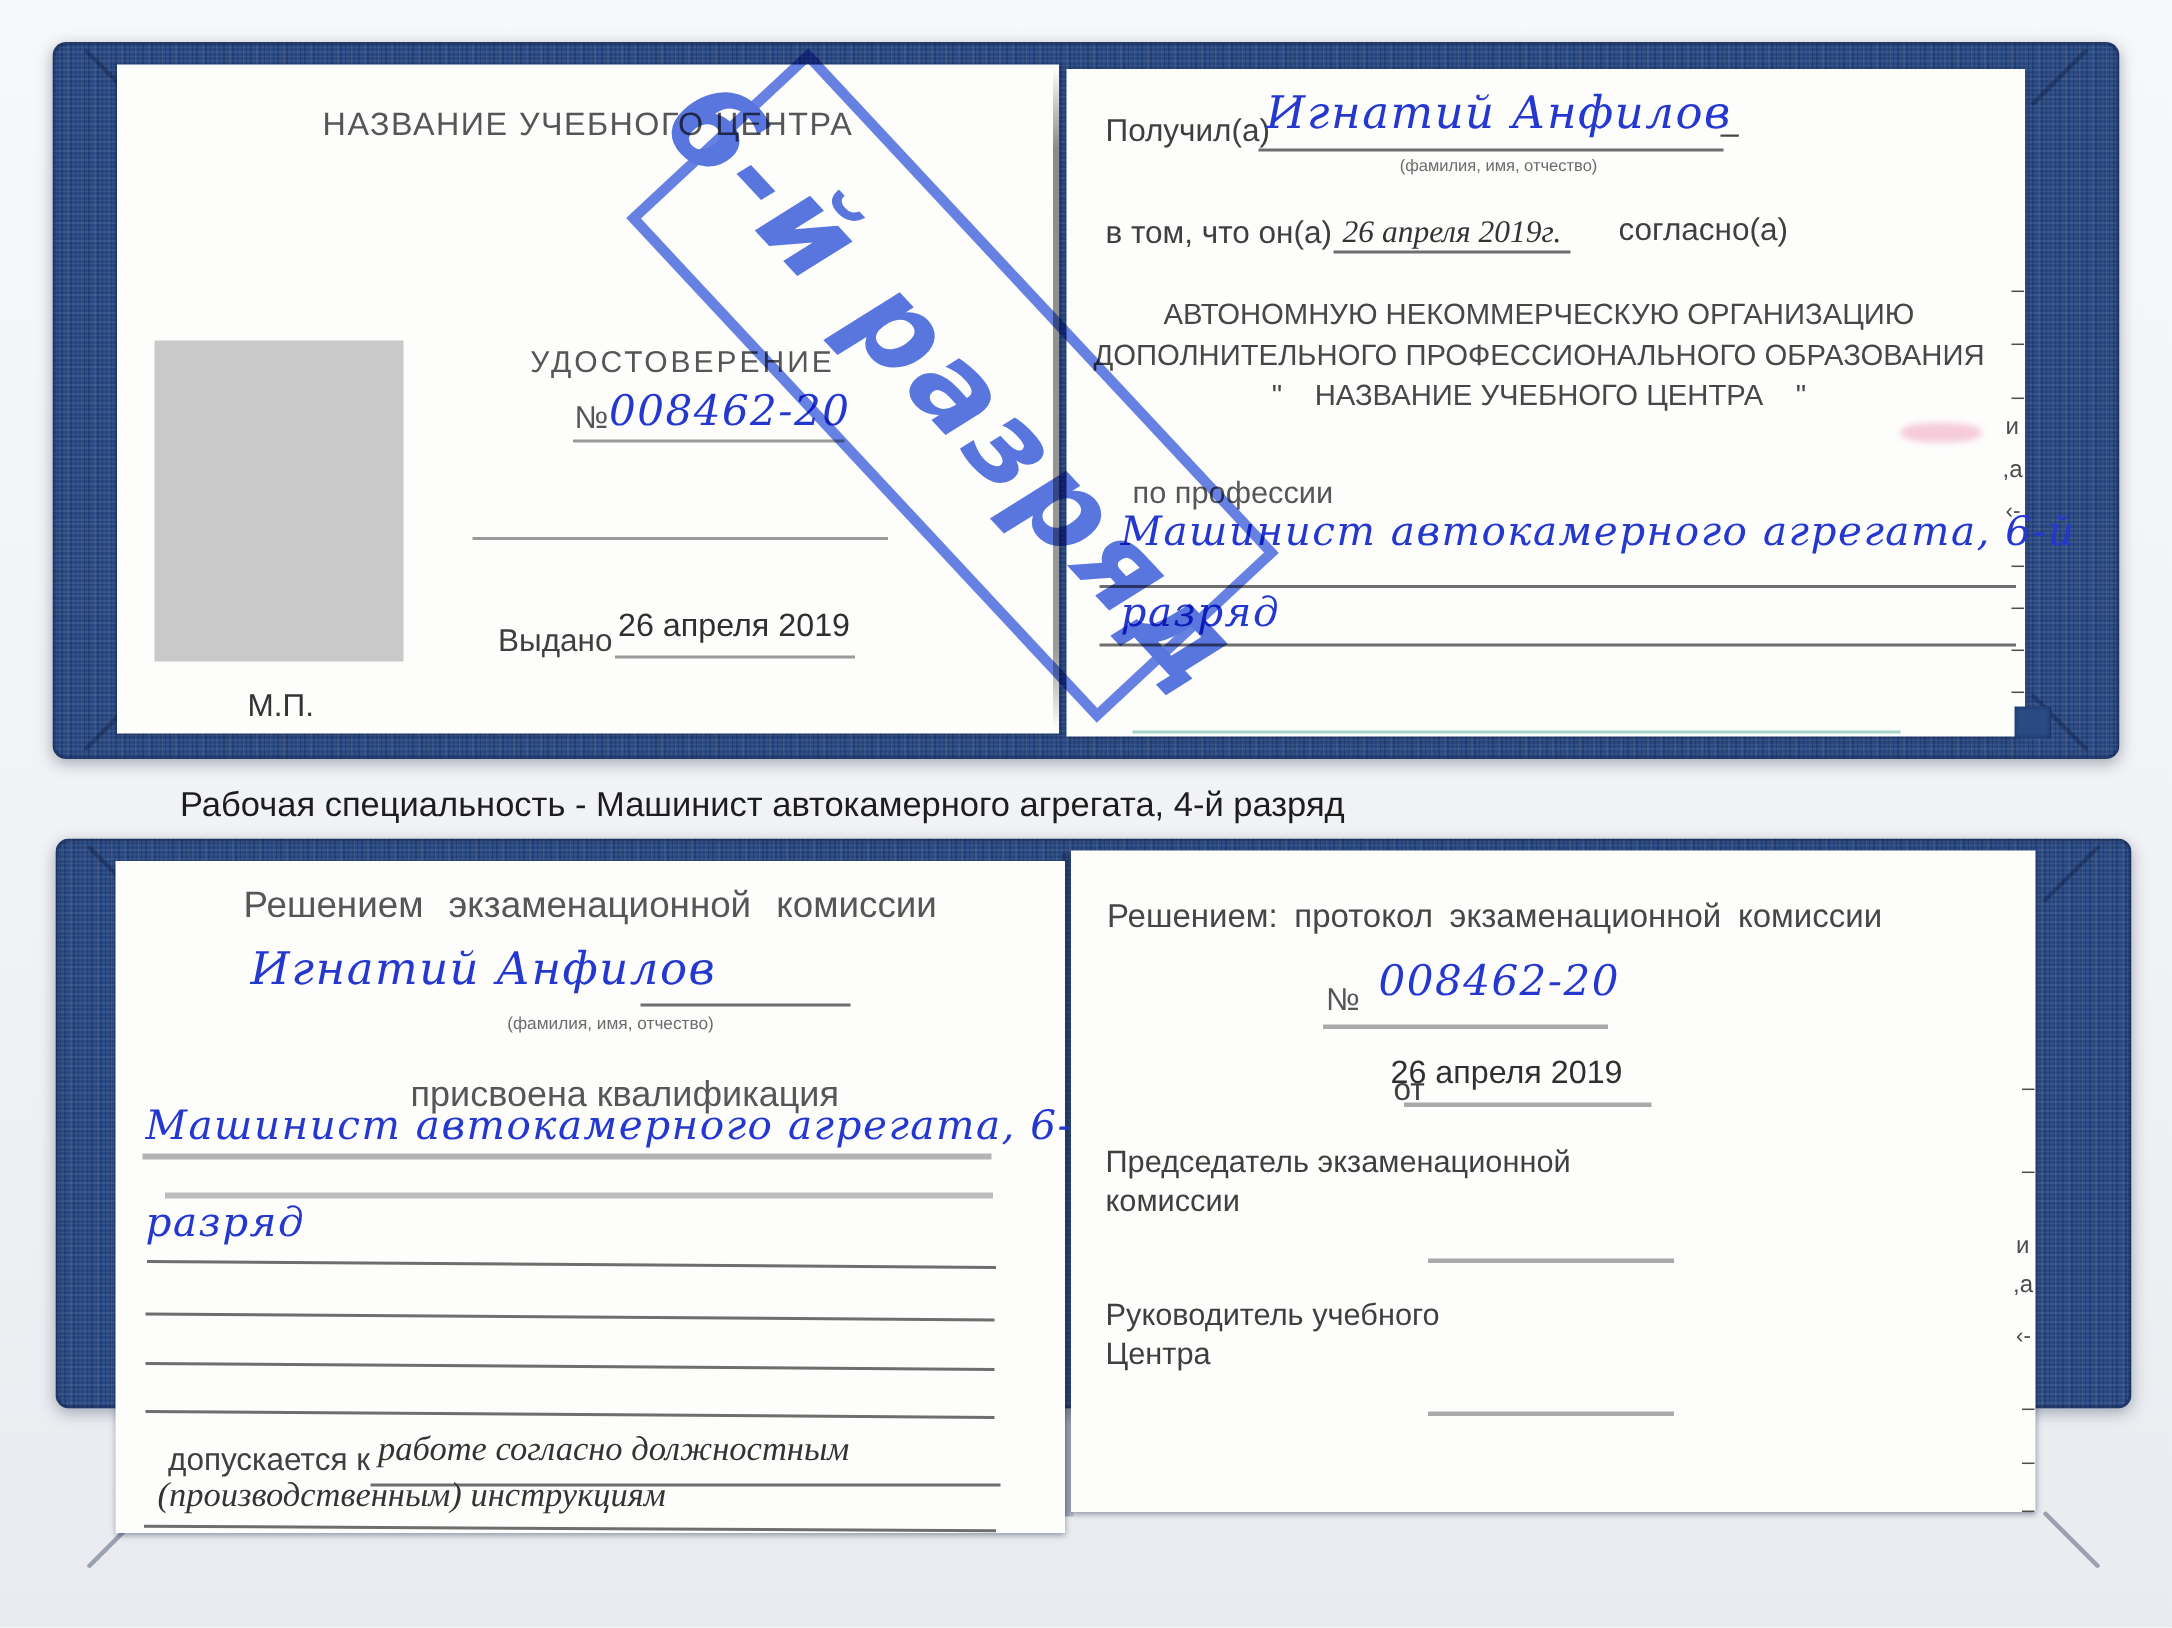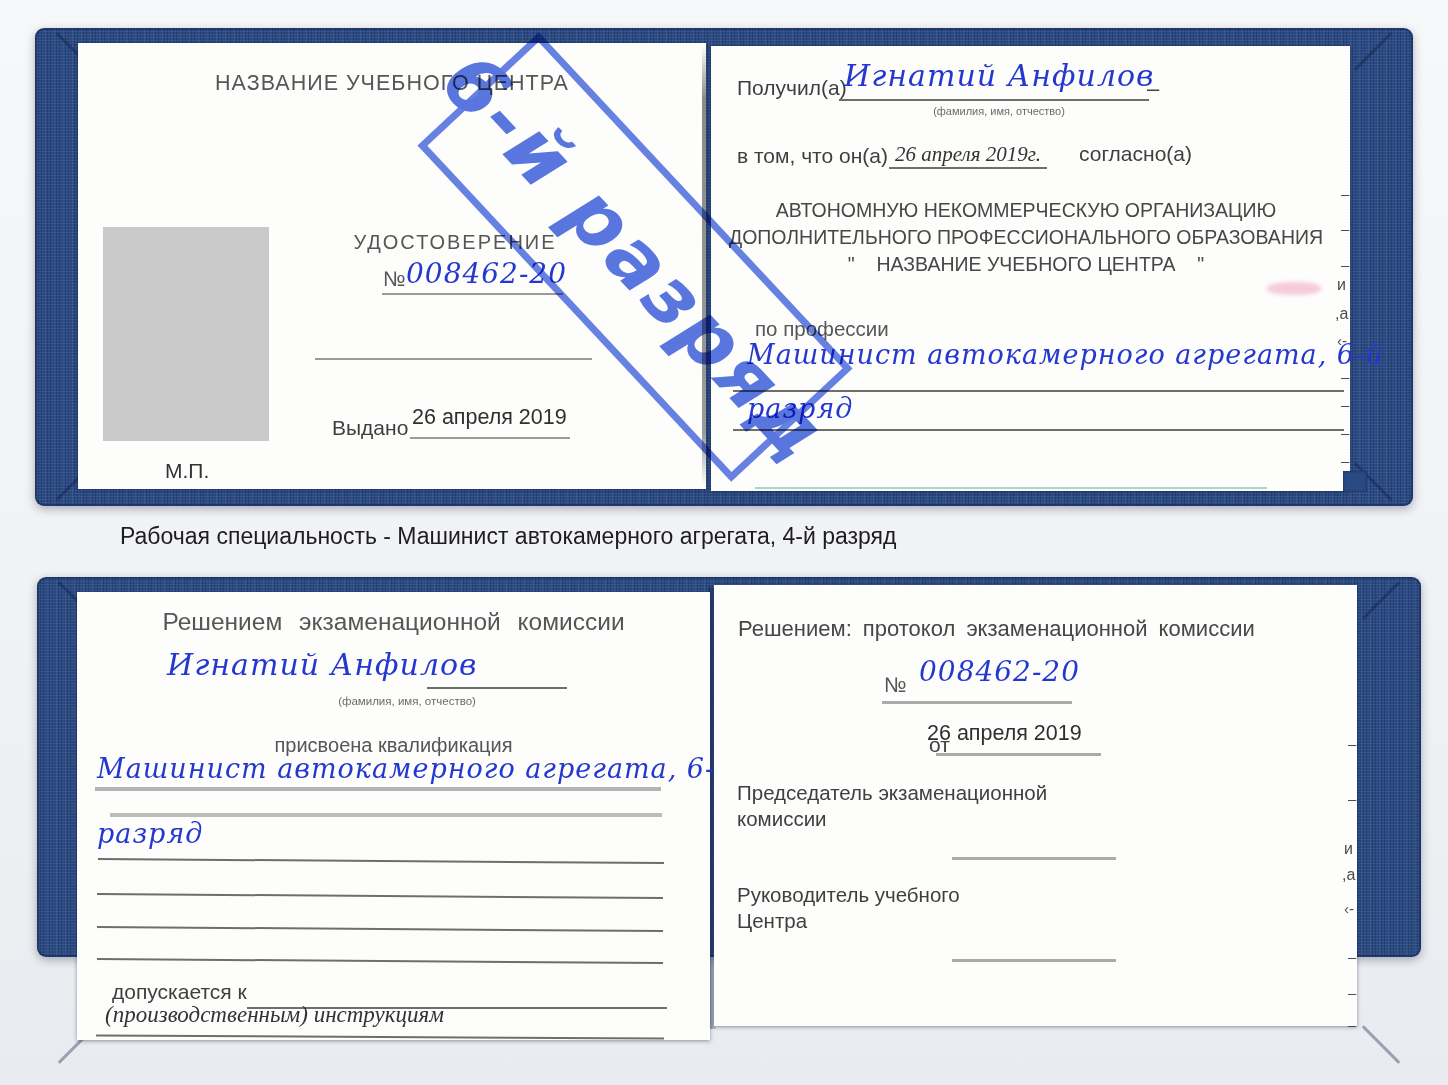--- a/index.html
+++ b/index.html
@@ -119,42 +119,43 @@
 
     <div class="notch" style="left:1308px;top:443px;width:24px;height:21px;"></div>
 
     <div class="stamp" style="left:370px;top:146px;width:446px;height:152px;">
       <span>6-й разряд</span>
     </div>
   </div>
 
   <div id="caption">Рабочая специальность - Машинист автокамерного агрегата, 4-й разряд</div>
 
-  <div class="cover" style="left:37px;top:577px;width:1384px;height:380px;">
+  <div class="cover" style="left:37px;top:559px;width:1384px;height:380px;">
     <div class="seam" style="left:14px;top:22px;width:52px;transform:rotate(45deg);"></div>
     <div class="seam" style="left:1318px;top:22px;width:52px;transform:rotate(-45deg);"></div>
     <div class="seam" style="left:14px;top:466px;width:52px;transform:rotate(-45deg);"></div>
     <div class="seam" style="left:1318px;top:466px;width:52px;transform:rotate(45deg);"></div>
     <div class="fold-gap" style="left:671px;top:10px;width:8px;height:442px;"></div>
 
     <div class="page" style="left:40px;top:15px;width:633px;height:448px;">
       <div class="print gray centered" style="left:0;top:16px;width:100%;font-size:24.5px;word-spacing:10px;">Решением экзаменационной комиссии</div>
       <div class="ink" style="left:90px;top:55px;font-size:30px;">Игнатий Анфилов</div>
       <div class="line" style="left:350px;top:95px;width:140px;"></div>
       <div class="small-cap" style="left:190px;top:103px;width:280px;font-size:11.5px;">(фамилия, имя, отчество)</div>
-      <div class="print gray centered" style="left:0;top:142px;width:100%;font-size:20px;">присвоена квалификация</div>
+      <div class="print gray centered" style="left:0;top:142px;width:100%;font-size:24px;padding-left:23px;">присвоена квалификация</div>
       <div class="ink" style="left:20px;top:161px;font-size:27px;">Машинист автокамерного агрегата, 6-й</div>
       <div class="line thick" style="left:18px;top:195px;width:566px;"></div>
       <div class="line thick" style="left:33px;top:221px;width:552px;background:#bdbdbd;"></div>
       <div class="ink" style="left:20px;top:226px;font-size:27px;">разряд</div>
       <div class="line" style="left:21px;top:268px;width:566px;transform:rotate(.4deg);"></div>
       <div class="line" style="left:20px;top:303px;width:566px;transform:rotate(.4deg);"></div>
       <div class="line" style="left:20px;top:336px;width:566px;transform:rotate(.4deg);"></div>
       <div class="line" style="left:20px;top:368px;width:566px;transform:rotate(.4deg);"></div>
       <div class="print" style="left:35px;top:388px;font-size:21px;">допускается к</div>
+      <div class="serif-fill" style="left:175px;top:379px;font-size:23px;">работе согласно должностным</div>
       <div class="line" style="left:170px;top:415px;width:420px;"></div>
       <div class="serif-fill" style="left:28px;top:410px;font-size:23px;">(производственным) инструкциям</div>
       <div class="line" style="left:19px;top:444px;width:568px;transform:rotate(.3deg);"></div>
     </div>
 
     <div class="page" style="left:677px;top:8px;width:643px;height:441px;">
       <div class="print" style="left:24px;top:31px;font-size:22px;color:#464646;word-spacing:5px;">Решением:  протокол экзаменационной комиссии</div>
       <div class="print gray" style="left:170px;top:88px;font-size:21px;">№</div>
       <div class="ink" style="left:205px;top:70px;font-size:28px;">008462-20</div>
       <div class="line thick" style="left:168px;top:116px;width:190px;background:#aaa;height:3px;"></div>

